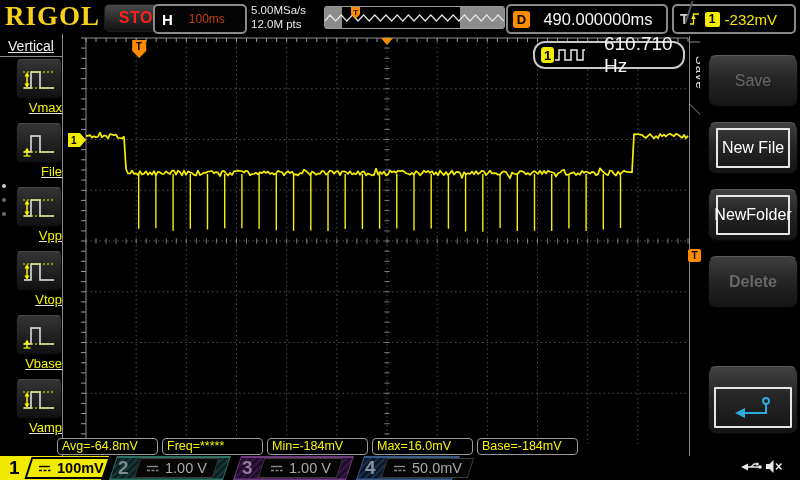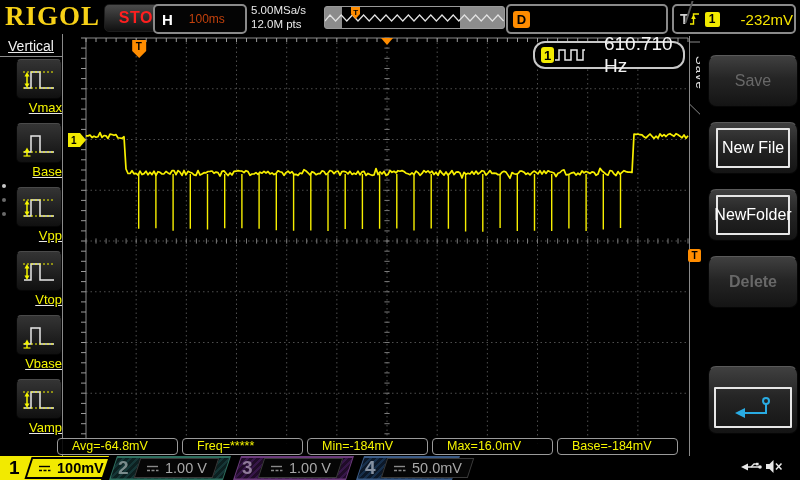--- a/index.html
+++ b/index.html
@@ -24,21 +24,21 @@
   #strip .win{position:absolute;left:17px;top:0;width:118px;height:21px;background:#000;}
   #strip svg{position:absolute;left:0;top:0;}
   #d-box{left:506px;width:158px;border:2px solid #8a8a8a;background:#000;}
   #d-box .badge{width:17px;height:17px;background:#ff8c00;border-radius:3px;color:#000;
         font-weight:bold;font-size:13px;display:flex;align-items:center;justify-content:center;margin-left:5px;}
   #d-box .v{font-size:16.5px;color:#f5f5f5;flex:1;text-align:center;}
   #t-box{left:672px;width:120px;border:2px solid #8a8a8a;background:#000;}
   #t-box .t{color:#d0d0d0;font-weight:bold;font-size:14px;margin-left:6px;}
   #t-box .badge{width:15px;height:15px;background:#f2ea00;border-radius:2px;color:#000;
         font-weight:bold;font-size:12px;display:flex;align-items:center;justify-content:center;margin-left:5px;}
-  #t-box .v{font-size:15px;color:#f5e400;margin-left:21px;}
+  #t-box .v{font-size:15px;color:#f5e400;margin-left:5px;}
 
   
   #left-menu{left:0;top:34px;width:62px;height:422px;border-right:1px solid #8a8a8a;background:#000;text-decoration:underline;}
   #lm-title{display:block;text-align:center;color:#f2f2f2;font-size:14px;padding-top:4px;height:18px;
             border-bottom:1px solid #8a8a8a;}
   .vm-item{width:62px;height:64px;display:flex;flex-direction:column;align-items:flex-end;}
   .vm-icon{width:44px;height:38px;border-radius:5px;margin-top:2px;
            background:linear-gradient(180deg,#343434,#101010);border:1px solid #060606;border-top-color:#4a4a4a;
            display:flex;align-items:center;justify-content:center;}
   .vm-label{color:#f5f500;font-size:13px;margin-top:1px;}
@@ -52,21 +52,21 @@
   
   #freq-box{left:533px;top:41px;width:148px;height:24px;border:2px solid #c8c8c8;border-radius:12px;
             background:#000;display:flex;align-items:center;}
   #freq-box .badge{width:16px;height:16px;background:#f2ea00;border-radius:3px;color:#000;font-weight:bold;
             font-size:13px;display:flex;align-items:center;justify-content:center;margin-left:6px;}
   #freq-box .v{font-size:19px;color:#f2f2f2;margin-left:19px;}
 
   
   #meas-row{left:57px;top:438px;display:flex;gap:4px;}
   .meas-box{width:91px;height:15px;border:1px solid #9a9a9a;border-radius:4px;background:rgba(0,0,0,.88);
-            color:#f5f500;font-size:12.5px;padding:0 14px;line-height:15px;white-space:nowrap;overflow:hidden;}
+            color:#f5f500;font-size:12.5px;padding:0 4px;line-height:15px;white-space:nowrap;overflow:hidden;}
 
   
   #right-menu{left:700px;top:34px;width:100px;height:422px;background:#000;}
   #tab-lines{left:688px;top:34px;width:26px;height:424px;}
   #menu-tab{left:691px;top:56px;width:17px;height:48px;writing-mode:vertical-rl;
             color:#e0e0e0;font-size:13px;letter-spacing:1px;}
   .menu-card{position:absolute;left:8px;width:88px;height:50px;border-radius:8px;
              background:linear-gradient(180deg,#404040 0%,#252525 45%,#141414 100%);
              border:1px solid #060606;border-top-color:#5a5a5a;}
   .menu-card .inner{position:absolute;inset:5px 7px;border:2px solid #e6e6e6;border-radius:1px;
@@ -118,20 +118,21 @@
       <path id="zigzag" fill="none" stroke="#e2e2e2" stroke-width="1.2" d="M0,14 L5.0,8 L10.6,14 L16.2,8 L21.8,14 L27.4,8 L33.0,14 L38.6,8 L44.2,14 L49.8,8 L55.4,14 L61.0,8 L66.6,14 L72.2,8 L77.8,14 L83.4,8 L89.0,14 L94.6,8 L100.2,14 L105.8,8 L111.4,14 L117.0,8 L122.6,14 L128.2,8 L133.8,14 L139.4,8 L145.0,14 L150.6,8 L156.2,14 L161.8,8 L167.4,14 L173.0,8 L178.6,14 "></path>
     </svg>
     <svg class="abs" style="left:26px;top:-1px;" width="10" height="14">
       <polygon points="0,1 9,1 9,8 4.5,13 0,8" fill="#ff8c00"></polygon>
       <text x="2.3" y="8.6" font-size="8" font-weight="bold" fill="#000">T</text>
     </svg>
   </div>
 
   <div id="d-box" class="abs tb-box">
     <span class="badge">D</span>
+    <span class="v">490.000000ms</span>
   </div>
 
   <div id="t-box" class="abs tb-box">
     <span class="t">T</span>
     <svg width="11" height="16">
       <path d="M1,13 H4.5 V3 H10" fill="none" stroke="#f2ea00" stroke-width="1.4"></path>
       <polygon points="4.5,3.5 2.2,8 6.8,8" fill="#f2ea00"></polygon>
     </svg>
     <span class="badge">1</span>
     <span class="v">-232mV</span>
@@ -157,21 +158,21 @@
       <div class="vm-item">
         <div class="vm-icon">
           <svg width="38" height="30">
             <path d="M4,24 H11 V8 H20 V24 H34" fill="none" stroke="#e8e8e8" stroke-width="1.5"></path>
             <line x1="3" y1="24" x2="35" y2="24" stroke="#f5f500" stroke-dasharray="2 2" stroke-width="1"></line>
             <line x1="7" y1="28" x2="7" y2="22" stroke="#f5f500" stroke-width="1.5"></line>
             <polygon points="7,19.5 4.5,24 9.5,24" fill="#f5f500"></polygon>
             <line x1="3.5" y1="28" x2="10.5" y2="28" stroke="#f5f500" stroke-width="1.2"></line>
           </svg>
         </div>
-        <div class="vm-label">Base</div>
+        <div class="vm-label">File</div>
       </div>
       <div class="vm-item">
         <div class="vm-icon">
           <svg width="38" height="30">
             <path d="M4,24 H11 V8 H20 V24 H34" fill="none" stroke="#e8e8e8" stroke-width="1.5"></path>
             <line x1="3" y1="8" x2="35" y2="8" stroke="#f5f500" stroke-dasharray="2 2" stroke-width="1"></line>
             <line x1="3" y1="24" x2="35" y2="24" stroke="#f5f500" stroke-dasharray="2 2" stroke-width="1"></line>
             <line x1="7" y1="10.5" x2="7" y2="21.5" stroke="#f5f500" stroke-width="1.5"></line>
             <polygon points="7,8 4.5,12.5 9.5,12.5" fill="#f5f500"></polygon>
             <polygon points="7,24 4.5,19.5 9.5,19.5" fill="#f5f500"></polygon>

